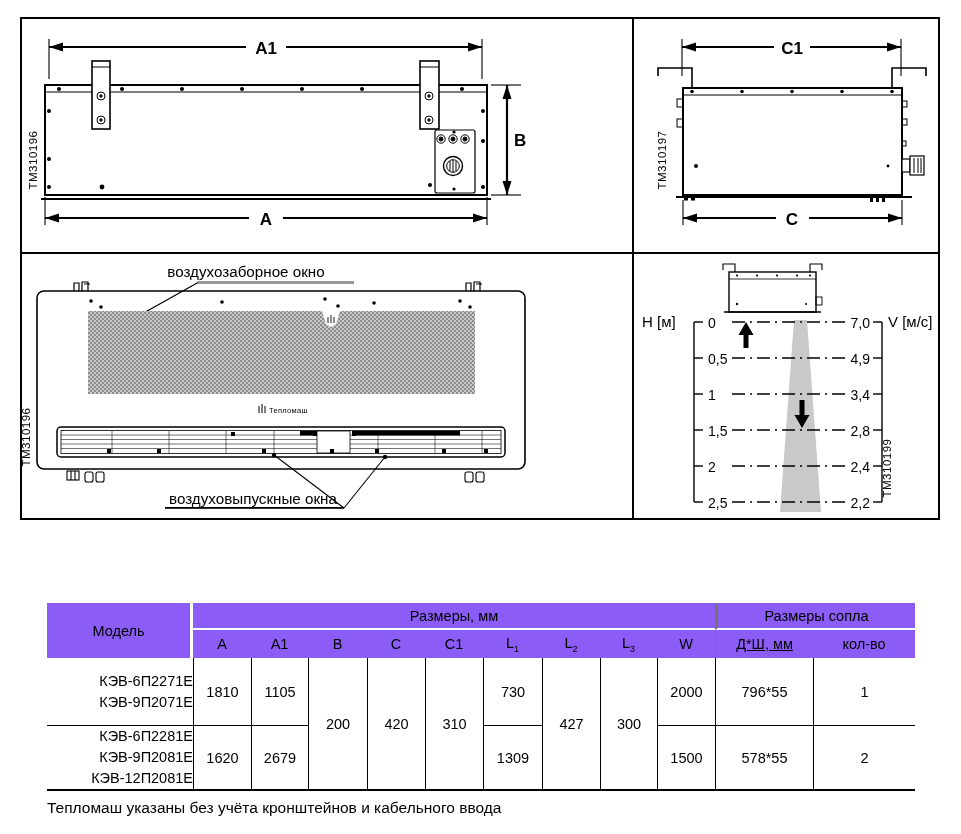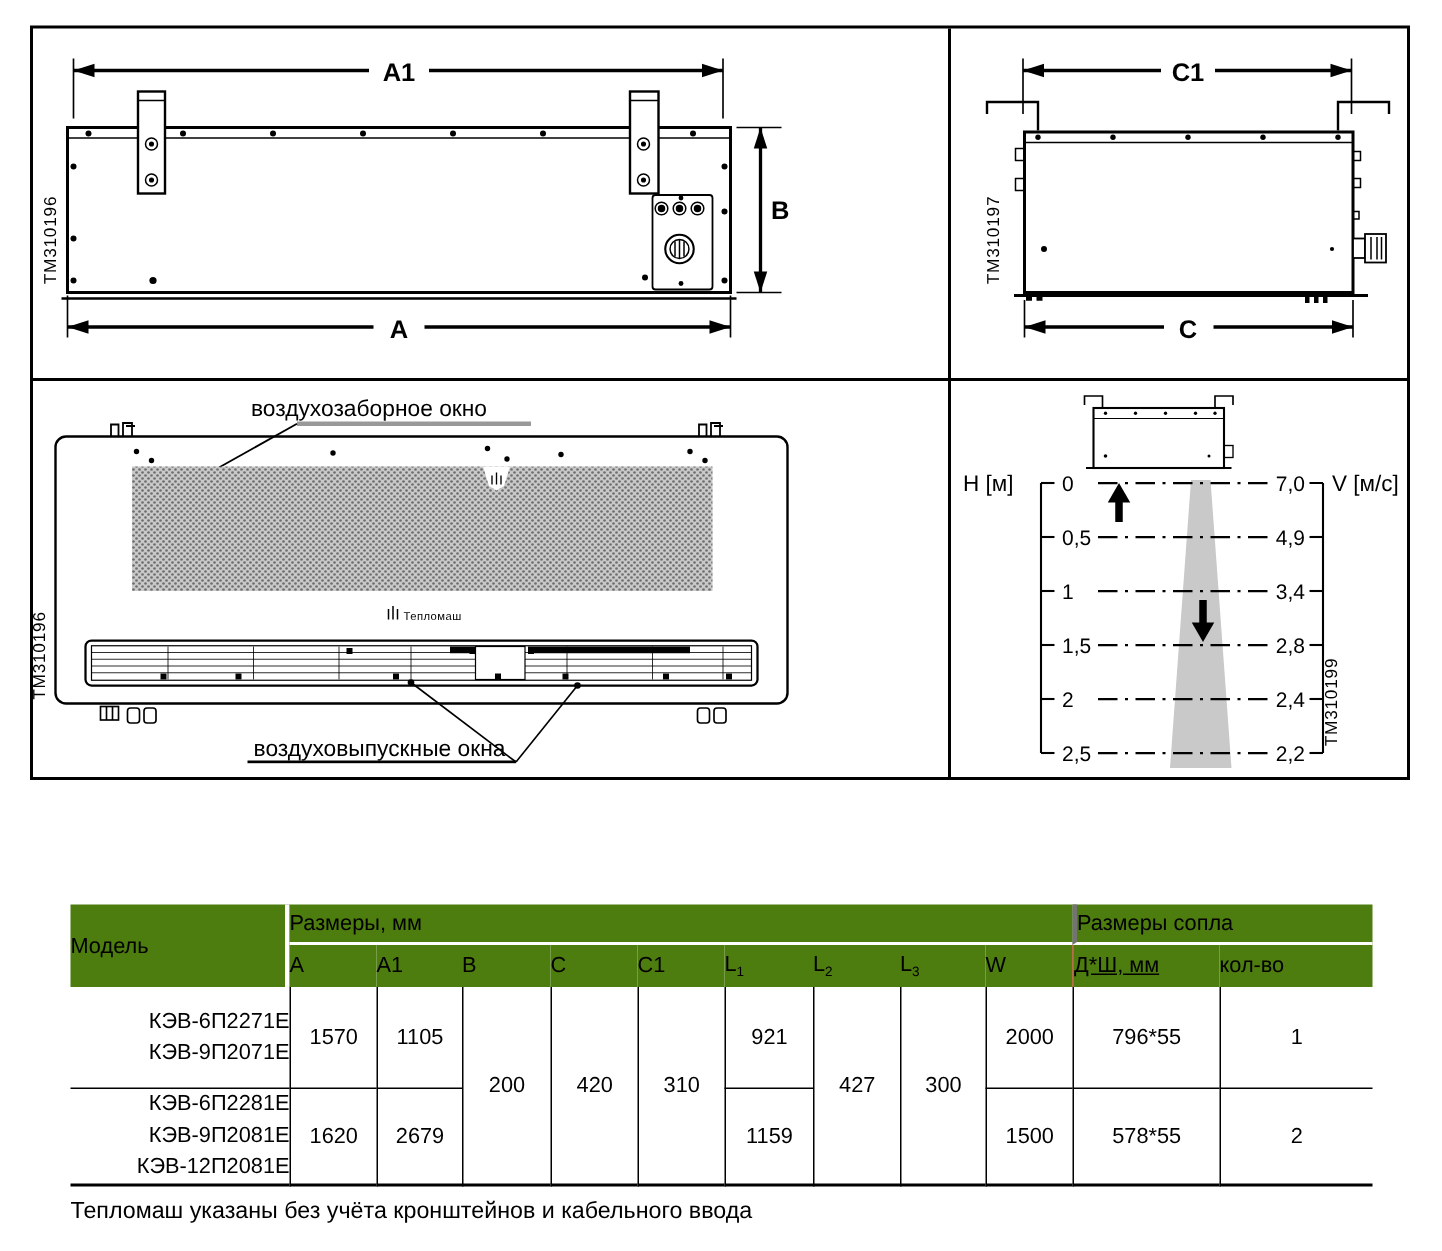--- a/index.html
+++ b/index.html
@@ -11,21 +11,21 @@
   svg text{fill:#000;}
   .dimlabel{font-size:17px;font-weight:700;}
   .tmlabel{font-size:11.5px;letter-spacing:.5px;}
   .axischarlabel{font-size:15px;}
   .ticktext{font-size:14px;}
   .callouttext{font-size:15.2px;}
   .brandtext{font-size:7.5px;letter-spacing:.3px;}
 
   
   .spec-table{position:absolute;left:47px;top:603px;border-collapse:separate;border-spacing:0;table-layout:fixed;font-size:14.5px;}
-  .spec-table th{background:#4d7c0f;font-weight:400;padding:0;text-align:left;}
+  .spec-table th{background:#8b5cf6;font-weight:400;padding:0;text-align:center;}
   .spec-table td{padding:0;text-align:center;background:#fff;}
   .th-model{border-right:3px solid #fff;}
   .th-group{border-bottom:2px solid #fff;}
   .th-nozzle-group{border-left:3px solid #737373;border-bottom:2px solid #fff;}
   .th-dsh{border-left:1px solid #ef4444;text-decoration:underline;}
   tr.hr1 th{height:25px;}
   tr.hr2 th{height:28px;}
   tr.br1 td{height:67px;}
   tr.br2 td{height:63px;}
   td.bl{border-left:1.5px solid #000;}
@@ -415,41 +415,41 @@
     <th><span>L</span><sub class="lsub">3</sub></th>
     <th>W</th>
     <th class="th-dsh">Д*Ш, мм</th>
     <th>кол-во</th>
   </tr>
   <tr class="br1">
     <td class="model-cell hb">
       <div>КЭВ-6П2271Е</div>
       <div>КЭВ-9П2071Е</div>
     </td>
-    <td class="bl hb">1570</td>
+    <td class="bl hb">1810</td>
     <td class="bl hb">1105</td>
     <td class="bl span2" rowspan="2">200</td>
     <td class="bl span2" rowspan="2">420</td>
     <td class="bl span2" rowspan="2">310</td>
-    <td class="bl hb">921</td>
+    <td class="bl hb">730</td>
     <td class="bl span2" rowspan="2">427</td>
     <td class="bl span2" rowspan="2">300</td>
     <td class="bl hb">2000</td>
     <td class="bl hb">796*55</td>
     <td class="bl hb">1</td>
   </tr>
   <tr class="br2">
     <td class="model-cell">
       <div>КЭВ-6П2281Е</div>
       <div>КЭВ-9П2081Е</div>
       <div>КЭВ-12П2081Е</div>
     </td>
     <td class="bl">1620</td>
     <td class="bl">2679</td>
-    <td class="bl">1159</td>
+    <td class="bl">1309</td>
     <td class="bl">1500</td>
     <td class="bl">578*55</td>
     <td class="bl">2</td>
   </tr>
 </tbody>
   </table>
 
 <div class="footnote">Тепломаш указаны без учёта кронштейнов и кабельного ввода</div>
 
 </body></html>

